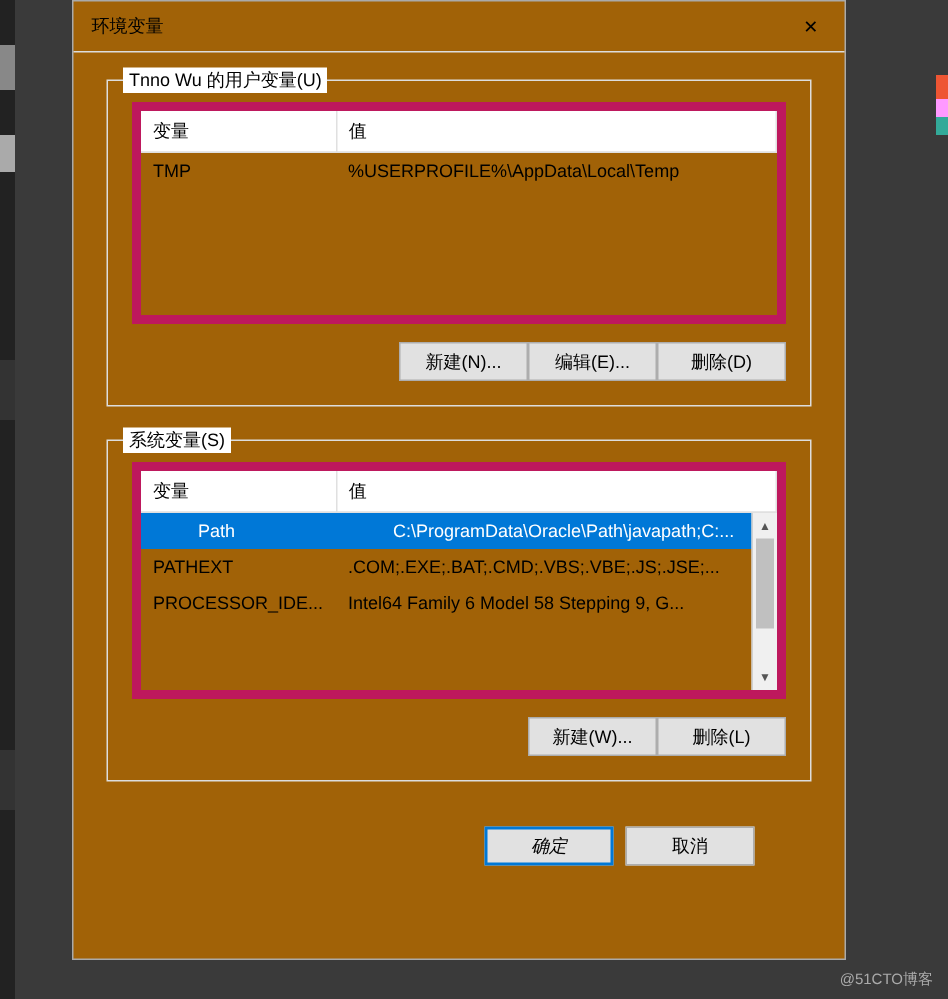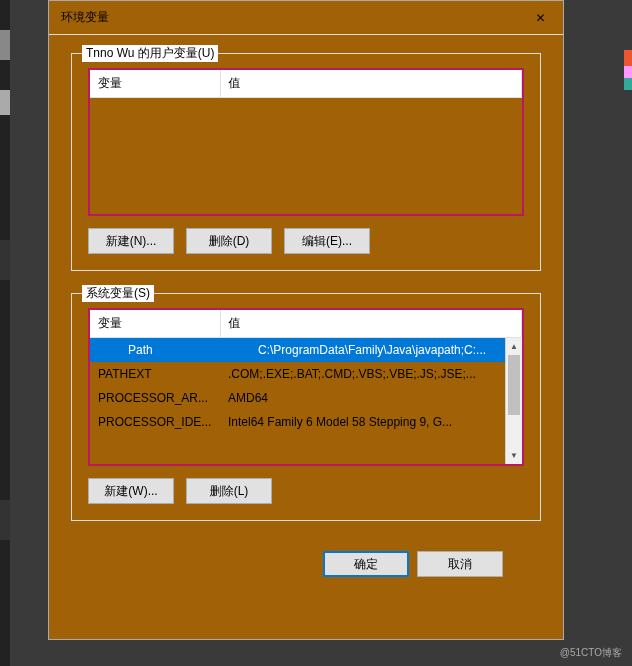--- a/index.html
+++ b/index.html
@@ -6,32 +6,32 @@
 body { font-family: "Microsoft YaHei", "Segoe UI", Tahoma, sans-serif; font-size: 12px; background: #3a3a3a; width: 632px; height: 666px; overflow: hidden; }
 .sidebar-strip { position: absolute; left: 0; top: 0; width: 10px; height: 666px; background: linear-gradient(#222 0 30px, #888 30px 60px, #222 60px 90px, #aaa 90px 115px, #222 115px 240px, #333 240px 280px, #222 280px 500px, #333 500px 540px, #222 540px 100%); }
 .right-strip { position: absolute; right: 0; top: 50px; width: 8px; height: 40px; background: linear-gradient(#e53 0 40%, #f9f 40% 70%, #3a9 70% 100%); }
 .dialog { position: absolute; left: 10px; top: 0; width: 516px; height: 640px; background: #a16207; border: 1px solid #aaa; margin-left: 38px; }
 .titlebar { height: 34px; display: flex; align-items: center; padding: 0 0 0 12px; border-bottom: 1px solid #ddd; }
 .title { font-size: 12px; color: #000; flex: 1; }
 .close-btn { width: 45px; height: 34px; display: flex; align-items: center; justify-content: center; cursor: pointer; }
 .body { padding: 18px 22px 0 22px; }
 .group { border: 1px solid #ddd; padding: 14px 16px 16px 16px; margin-bottom: 22px; position: relative; }
 .group-label { position: absolute; top: -9px; left: 10px; background: #fff; padding: 0 4px; color: #000; text-align: center; }
-.table-wrap { border: 2px solid #be185d; height: 148px; overflow: hidden; position: relative; }
+.table-wrap { border: 6px solid #be185d; height: 148px; overflow: hidden; position: relative; }
 .table-wrap.sys { height: 158px; }
 .table { width: 100%; border-collapse: collapse; table-layout: fixed; }
 .table th { text-align: left; font-weight: normal; padding: 5px 8px; background: #fff; border-bottom: 1px solid #e0e0e0; border-right: 1px solid #e0e0e0; color: #000; }
 .table td { padding: 5px 8px; color: #000; white-space: nowrap; overflow: hidden; text-overflow: ellipsis; }
 .table tr.selected td { background: #0078d7; color: #fff; padding-left: 38px; }
 .scrollbar { position: absolute; right: 0; top: 28px; bottom: 0; width: 17px; background: #f0f0f0; border-left: 1px solid #d0d0d0; }
 .scroll-arrow { height: 17px; display: flex; align-items: center; justify-content: center; color: #555; font-size: 8px; }
 .scroll-thumb { position: absolute; left: 2px; right: 2px; background: #c0c0c0; }
-.btn-row { display: flex; justify-content: flex-start; gap: 12px; margin-top: 12px; }
+.btn-row { display: flex; justify-content: flex-end; gap: 0; margin-top: 12px; }
 .btn { min-width: 86px; height: 26px; border: 1px solid #adadad; background: #e1e1e1; color: #000; font-size: 12px; cursor: pointer; padding: 0 12px; }
-.btn.primary { border-color: #0078d7; outline: 1px solid #0078d7; outline-offset: -2px; }
+.btn.primary { border-color: #0078d7; outline: 1px solid #0078d7; outline-offset: -2px; font-style: italic; }
 .footer { display: flex; justify-content: flex-end; gap: 8px; padding: 8px 38px 0 0; }
 .watermark { position: absolute; right: 10px; bottom: 6px; color: #aaa; font-size: 10px; font-family: Arial; }
 </style>
 </head>
 <body>
 
 <div class="sidebar-strip"></div>
 <div class="right-strip"></div>
 
 <div class="dialog">
@@ -52,56 +52,56 @@
               <col style="width:130px">
               <col>
             </colgroup>
           <thead>
               <tr>
             <th>变量</th>
             <th>值</th>
           </tr>
             </thead>
           <tbody>
+            <tr>
+              <td>TMP</td>
+              <td>%USERPROFILE%\AppData\Local\Temp</td>
+            </tr>
           </tbody>
         </table>
       </div>
       <div class="btn-row">
         <button class="btn">新建(N)...</button>
+        <button class="btn">编辑(E)...</button>
         <button class="btn">删除(D)</button>
-        <button class="btn">编辑(E)...</button>
       </div>
     </div>
 
     <div class="group">
       <span class="group-label">系统变量(S)</span>
       <div class="table-wrap sys">
         <table class="table">
           <colgroup>
               <col style="width:130px">
               <col>
             </colgroup>
           <thead>
               <tr>
             <th>变量</th>
             <th>值</th>
           </tr>
             </thead>
           <tbody>
             <tr class="selected">
               <td>Path</td>
-              <td>C:\ProgramData\Family\Java\javapath;C:...</td>
+              <td>C:\ProgramData\Oracle\Path\javapath;C:...</td>
             </tr>
             <tr>
               <td>PATHEXT</td>
               <td>.COM;.EXE;.BAT;.CMD;.VBS;.VBE;.JS;.JSE;...</td>
-            </tr>
-            <tr>
-              <td>PROCESSOR_AR...</td>
-              <td>AMD64</td>
             </tr>
             <tr>
               <td>PROCESSOR_IDE...</td>
               <td>Intel64 Family 6 Model 58 Stepping 9, G...</td>
             </tr>
           </tbody>
         </table>
         <div class="scrollbar">
           <div class="scroll-arrow">▲</div>
           <div class="scroll-thumb" style="top:17px;height:60px;"></div>

